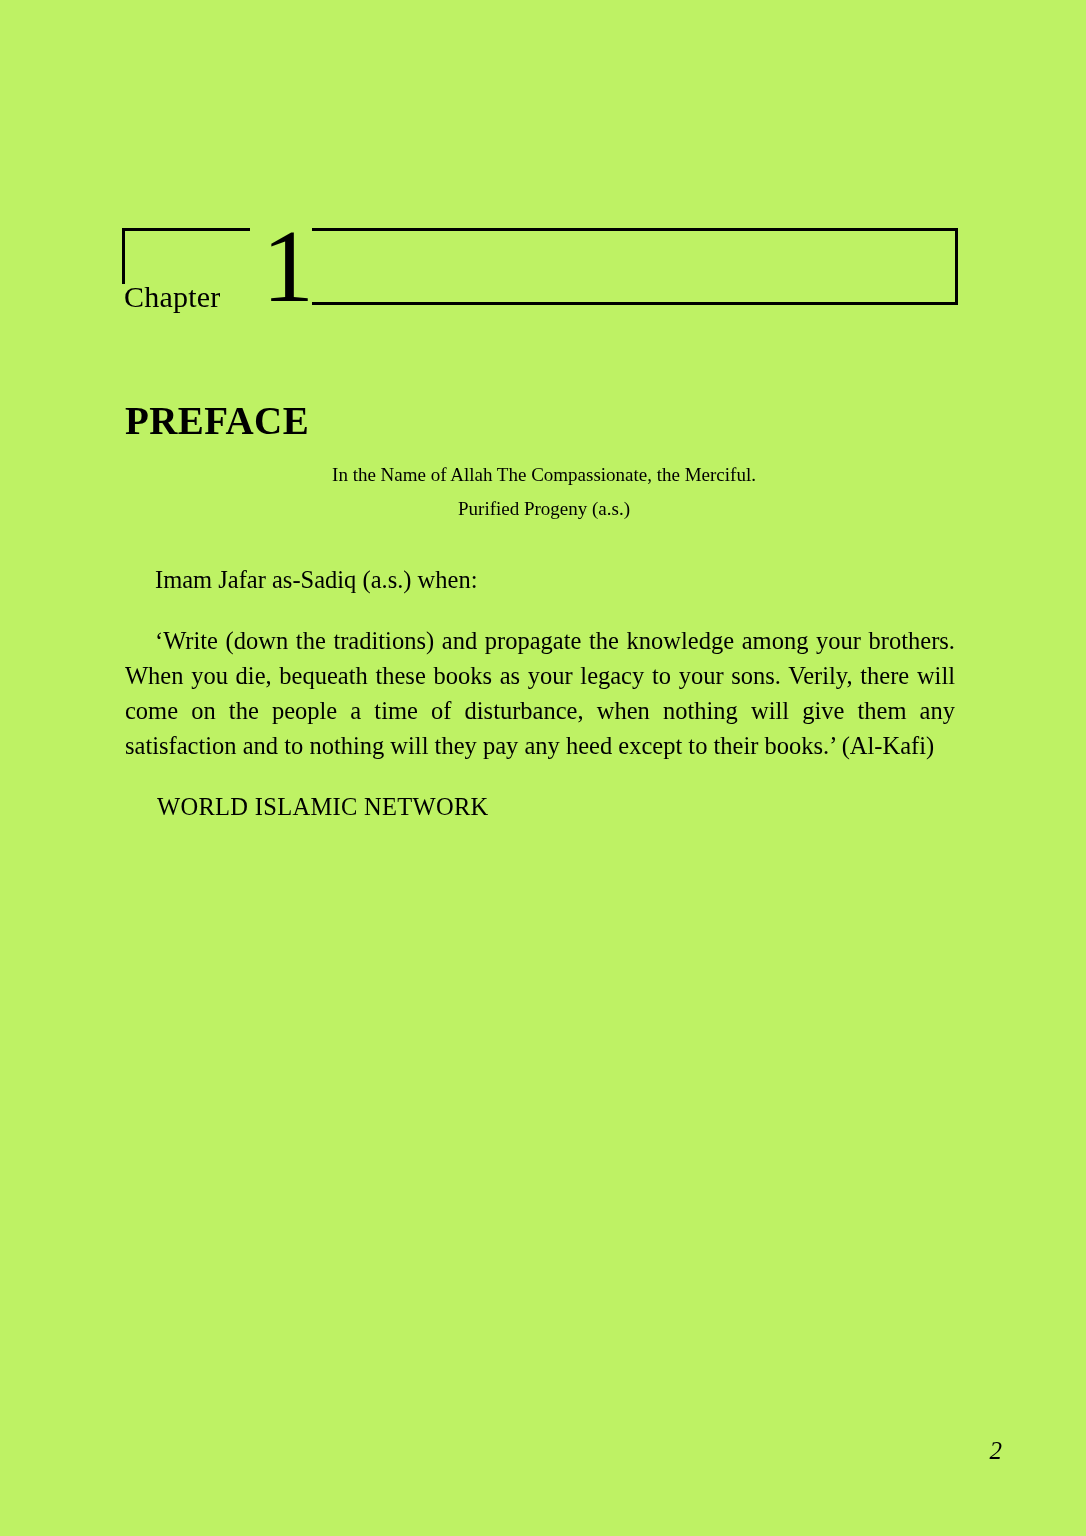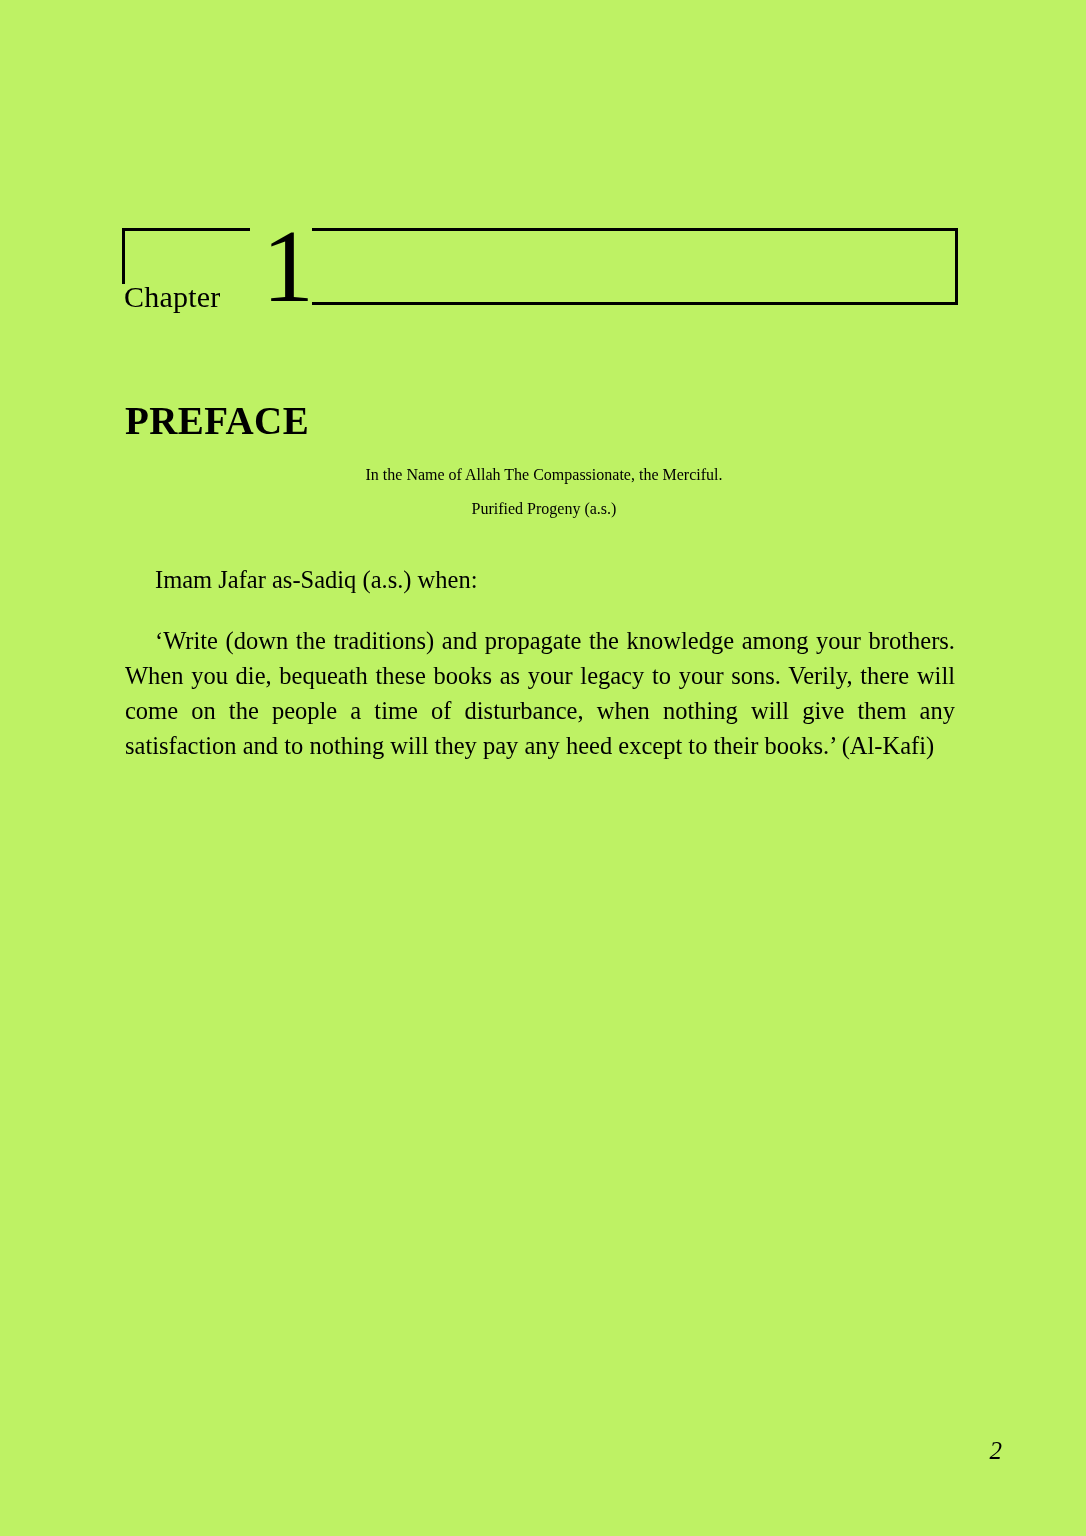--- a/index.html
+++ b/index.html
@@ -95,21 +95,21 @@
 
   .content {
     position: absolute;
     left: 125px;
     top: 458px;
     width: 838px;
   }
 
   .invocation {
     text-align: center;
-    font-size: 16px;
+    font-size: 19px;
     line-height: 34px;
     margin: 0 0 36px 0;
     padding: 0 18px;
   }
   .invocation div { white-space: nowrap; }
 
   .para {
     font-size: 24.5px;
     line-height: 35px;
     text-align: justify;
@@ -162,18 +162,19 @@
       <div>In the Name of Allah The Compassionate, the Merciful.</div>
       <div>Purified Progeny (a.s.)</div>
     </div>
 
     <p class="speaker-line">Imam Jafar as-Sadiq (a.s.) when:</p>
 
     <p class="para indent">‘Write (down the traditions) and propagate the knowledge among your brothers. When you die, bequeath these books as your legacy to your sons. Verily, there will come on the people a time of disturbance, when nothing will give them any satisfaction and to nothing will they pay any heed except to their books.’ (Al-Kafi)</p>
 
 
 
+    <p class="signature">WORLD ISLAMIC NETWORK</p>
 
   </div>
 
   <div class="page-number">2</div>
 
 </div>
 
 </body></html>

